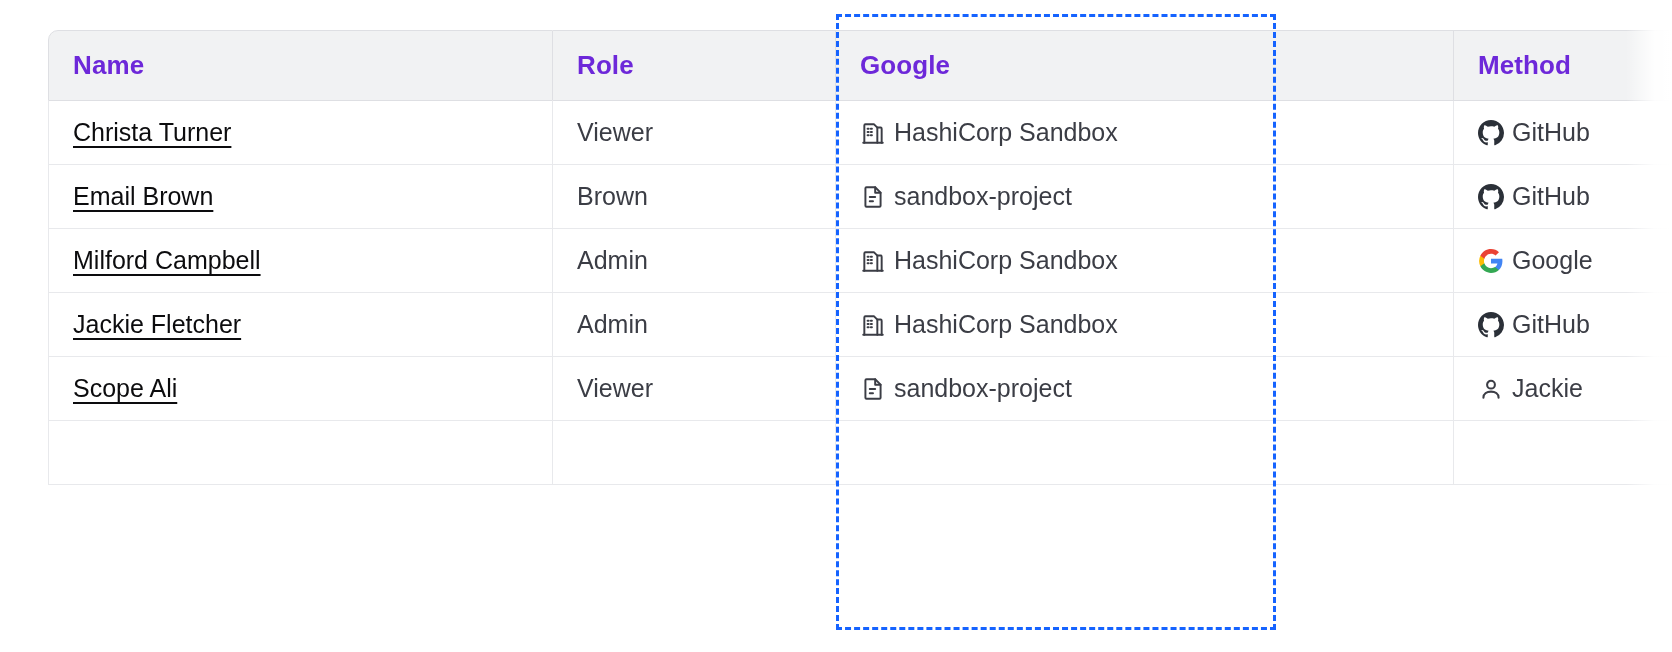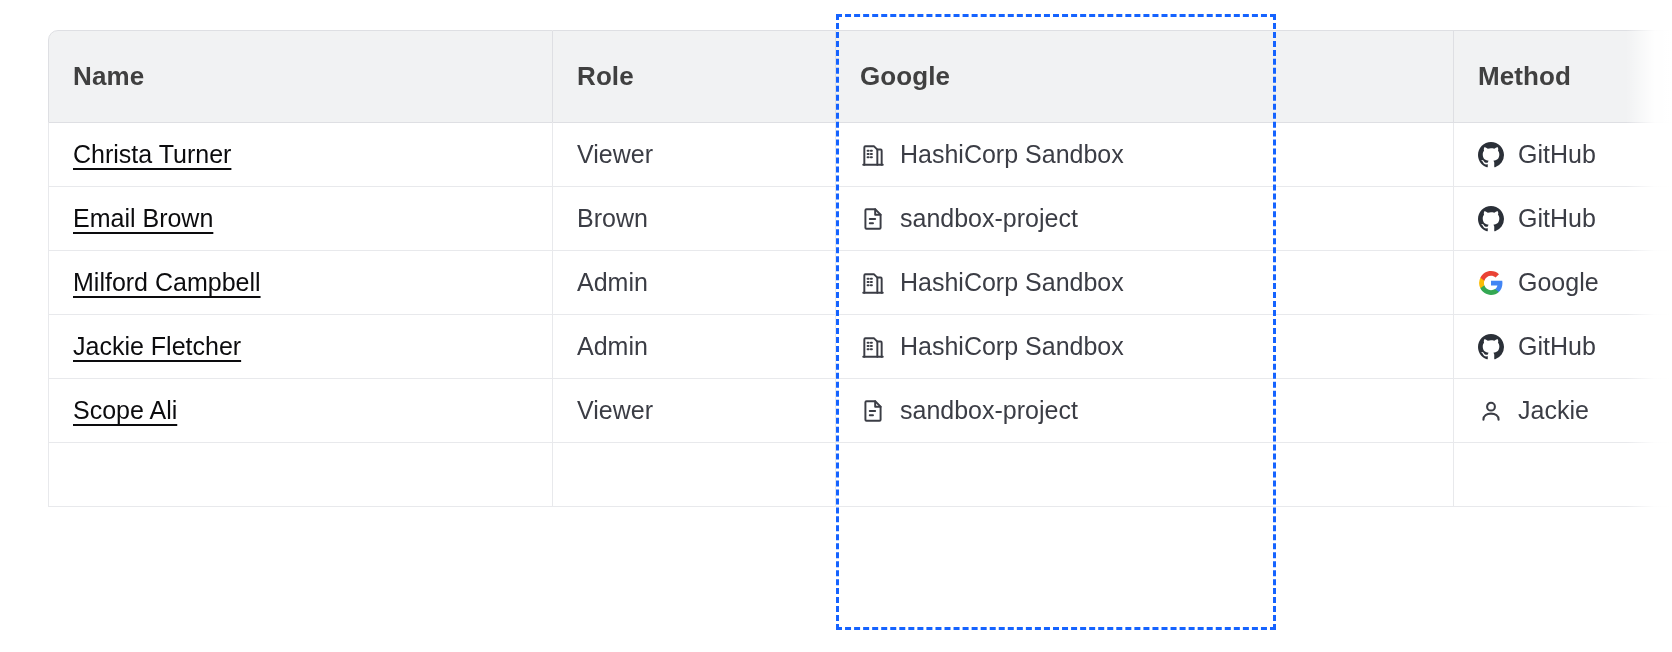--- a/index.html
+++ b/index.html
@@ -34,27 +34,27 @@
   }
 
   
   col.c-name   { width: 505px; }
   col.c-role   { width: 283px; }
   col.c-scope  { width: 618px; }
   col.c-method { width: 334px; }
 
   thead th {
     background: #f1f2f3;
-    height: 93px;
+    height: 71px;
     padding: 0 0 0 24px;
     text-align: left;
     vertical-align: middle;
     font-size: 26px;
     font-weight: 700;
-    color: #404040;
+    color: #6d28d9;
     border-bottom: 1px solid #dedfe3;
     border-right: 1px solid #dedfe3;
     box-sizing: border-box;
     letter-spacing: 0.1px;
   }
   thead th.first-col {
     border-top: 1px solid #dedfe3;
     border-left: 1px solid #dedfe3;
     border-top-left-radius: 10px;
   }
@@ -82,21 +82,21 @@
     color: #0c0c0e;
     text-decoration: underline;
     text-underline-offset: 5px;
     text-decoration-thickness: 2px;
     cursor: pointer;
   }
 
   .cell-flex {
     display: flex;
     align-items: center;
-    gap: 14px;
+    gap: 8px;
   }
   .cell-flex .glyph {
     display: inline-flex;
     align-items: center;
     justify-content: center;
     flex: 0 0 auto;
     width: 26px;
     height: 26px;
   }
   .cell-label { color: #3b3d45; }

